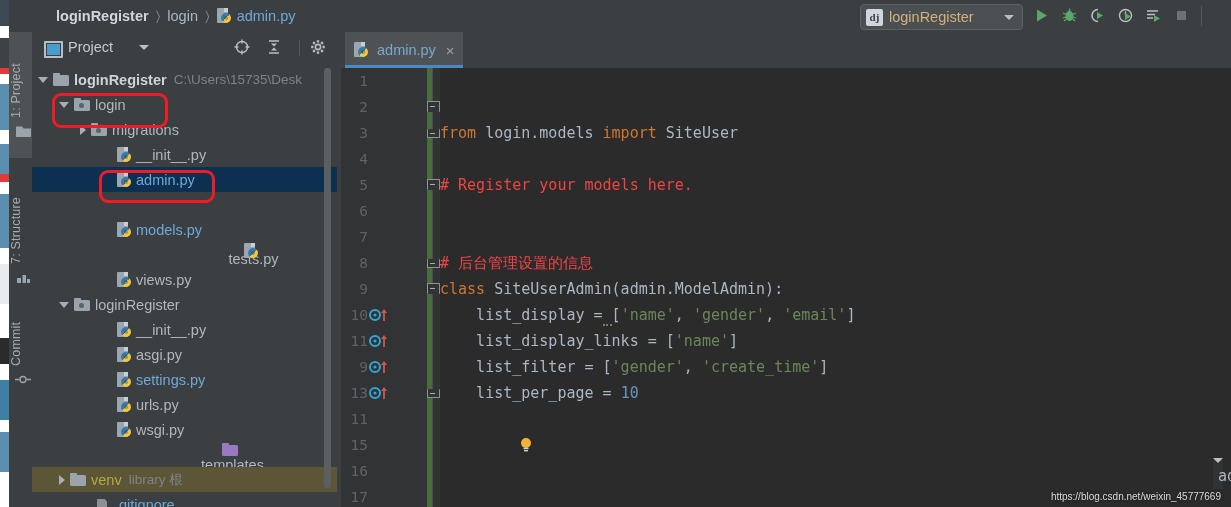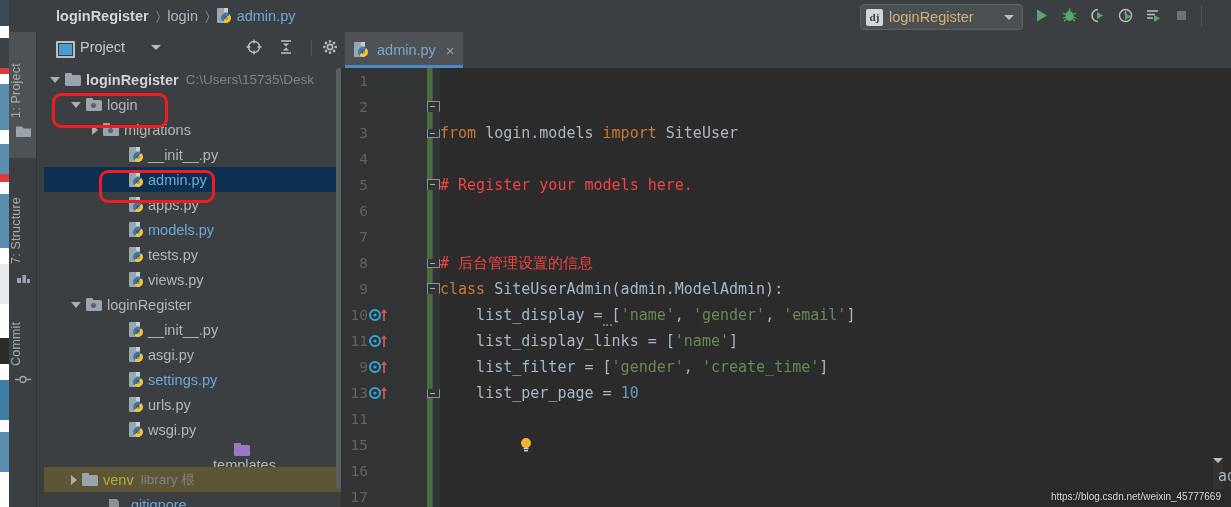--- a/index.html
+++ b/index.html
@@ -41,21 +41,21 @@
   .tbtn svg{display:block;margin:3px auto;}
   .vsep{position:absolute;top:6px;width:1px;height:20px;background:#54585b;}
 
   
   .stripe{position:absolute;left:9px;top:32px;width:27px;bottom:0;background:#3c3f41;border-right:1px solid #323436;}
   .vtxt{position:absolute;left:0;width:27px;color:#a6acb0;font-size:12.5px;white-space:nowrap;
         writing-mode:vertical-rl;transform:rotate(180deg);text-align:left;letter-spacing:.2px;}
   .vtab-act{position:absolute;left:0;width:27px;background:#4e5254;}
 
   
-  .panel{position:absolute;left:44px;top:32px;width:305px;bottom:0;background:#22c55e;}
+  .panel{position:absolute;left:32px;top:32px;width:305px;bottom:0;background:#22c55e;}
   .panelhdr{position:absolute;left:0;top:0;width:305px;height:31px;background:#3c3f41;}
   .panelhdr .ttl{position:absolute;left:36px;top:7px;color:#c4cace;font-size:14.5px;}
   .sqicon{position:absolute;left:12px;top:9px;width:15px;height:13px;border:2px solid #b9c0c5;border-radius:1px;}
   .sqicon:after{content:"";position:absolute;left:1px;top:1px;right:1px;bottom:1px;background:#4a9bd1;}
   .hdrcaret{position:absolute;left:107px;top:13px;width:0;height:0;
             border-left:5px solid transparent;border-right:5px solid transparent;border-top:5px solid #b9c0c5;}
   .hdrbtn{position:absolute;top:6px;width:20px;height:20px;}
   .hdrsep{position:absolute;left:267px;top:8px;width:1px;height:16px;background:#54585b;}
 
   .tree{position:absolute;left:0;top:31px;width:305px;bottom:0;background:#3c3f41;overflow:hidden;}
@@ -312,41 +312,31 @@
         <div class="row sel" style="top: 104px; padding-left: 69px;">
           <div class="arrow none"></div>
           <span class="pyicon" style="margin-right: 4px;">
             <i class="sheet"></i>
             <i class="fold"></i>
             <i class="pyb"></i>
             <i class="pyh"></i>
           </span>
           <span class="lbl blue">admin.py</span>
         </div>
-        <div class="row" style="top: 129px; padding-left: 69px;">
-          <div class="arrow none"></div>
-          <span class="pyicon" style="margin-right: 4px;">
-            <i class="sheet"></i>
-            <i class="fold"></i>
-            <i class="pyb"></i>
-            <i class="pyh"></i>
-          </span>
-          <span class="lbl">apps.py</span>
-        </div>
         <div class="row" style="top: 154px; padding-left: 69px;">
           <div class="arrow none"></div>
           <span class="pyicon" style="margin-right: 4px;">
             <i class="sheet"></i>
             <i class="fold"></i>
             <i class="pyb"></i>
             <i class="pyh"></i>
           </span>
           <span class="lbl blue">models.py</span>
         </div>
-        <div class="row" style="top: 179px; padding-left: 69px;">
+        <div class="row" style="top: 179px; padding-left: 69px; flex-direction: column;">
           <div class="arrow none"></div>
           <span class="pyicon" style="margin-right: 4px;">
             <i class="sheet"></i>
             <i class="fold"></i>
             <i class="pyb"></i>
             <i class="pyh"></i>
           </span>
           <span class="lbl">tests.py</span>
         </div>
         <div class="row" style="top: 204px; padding-left: 69px;">

